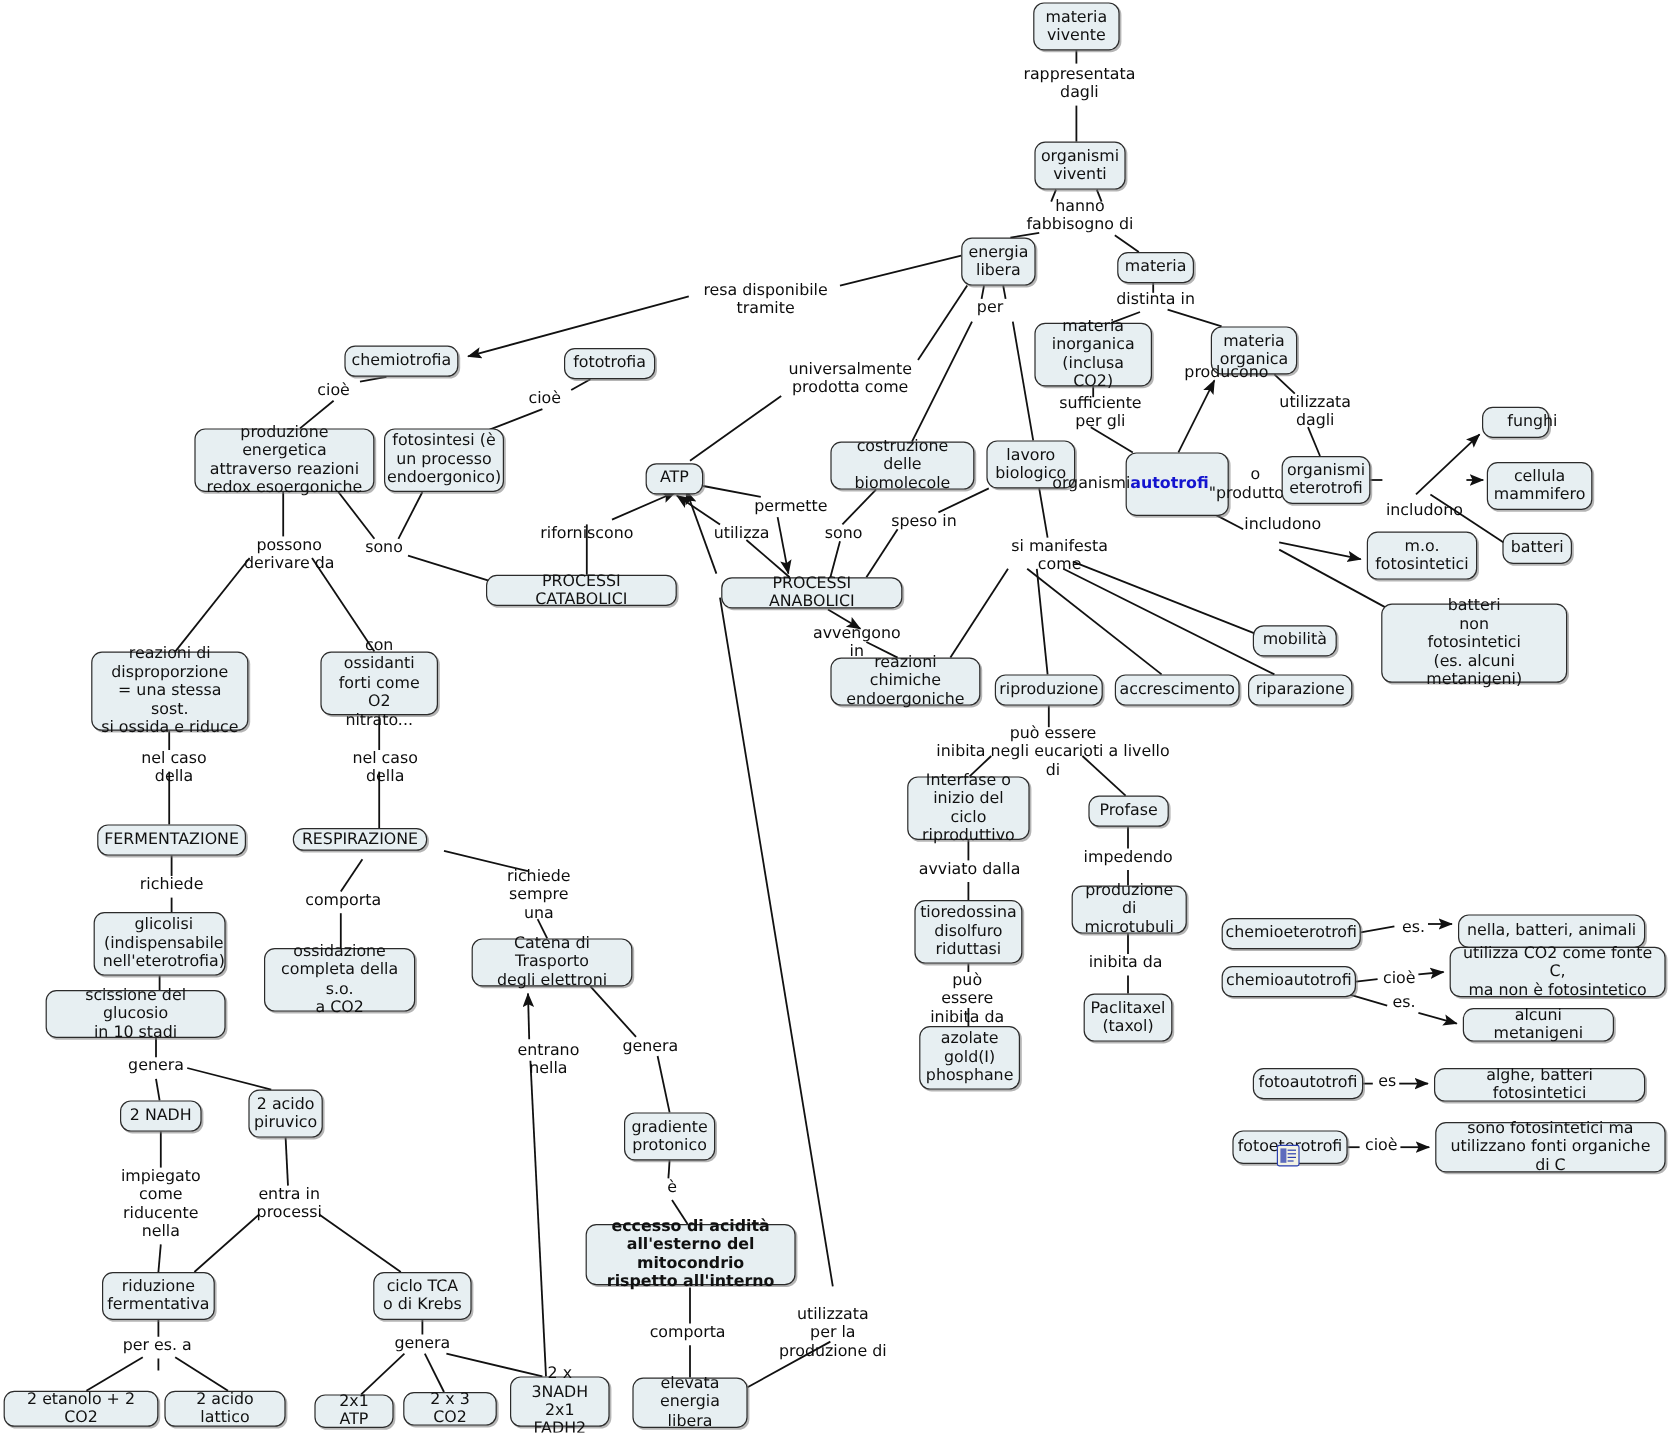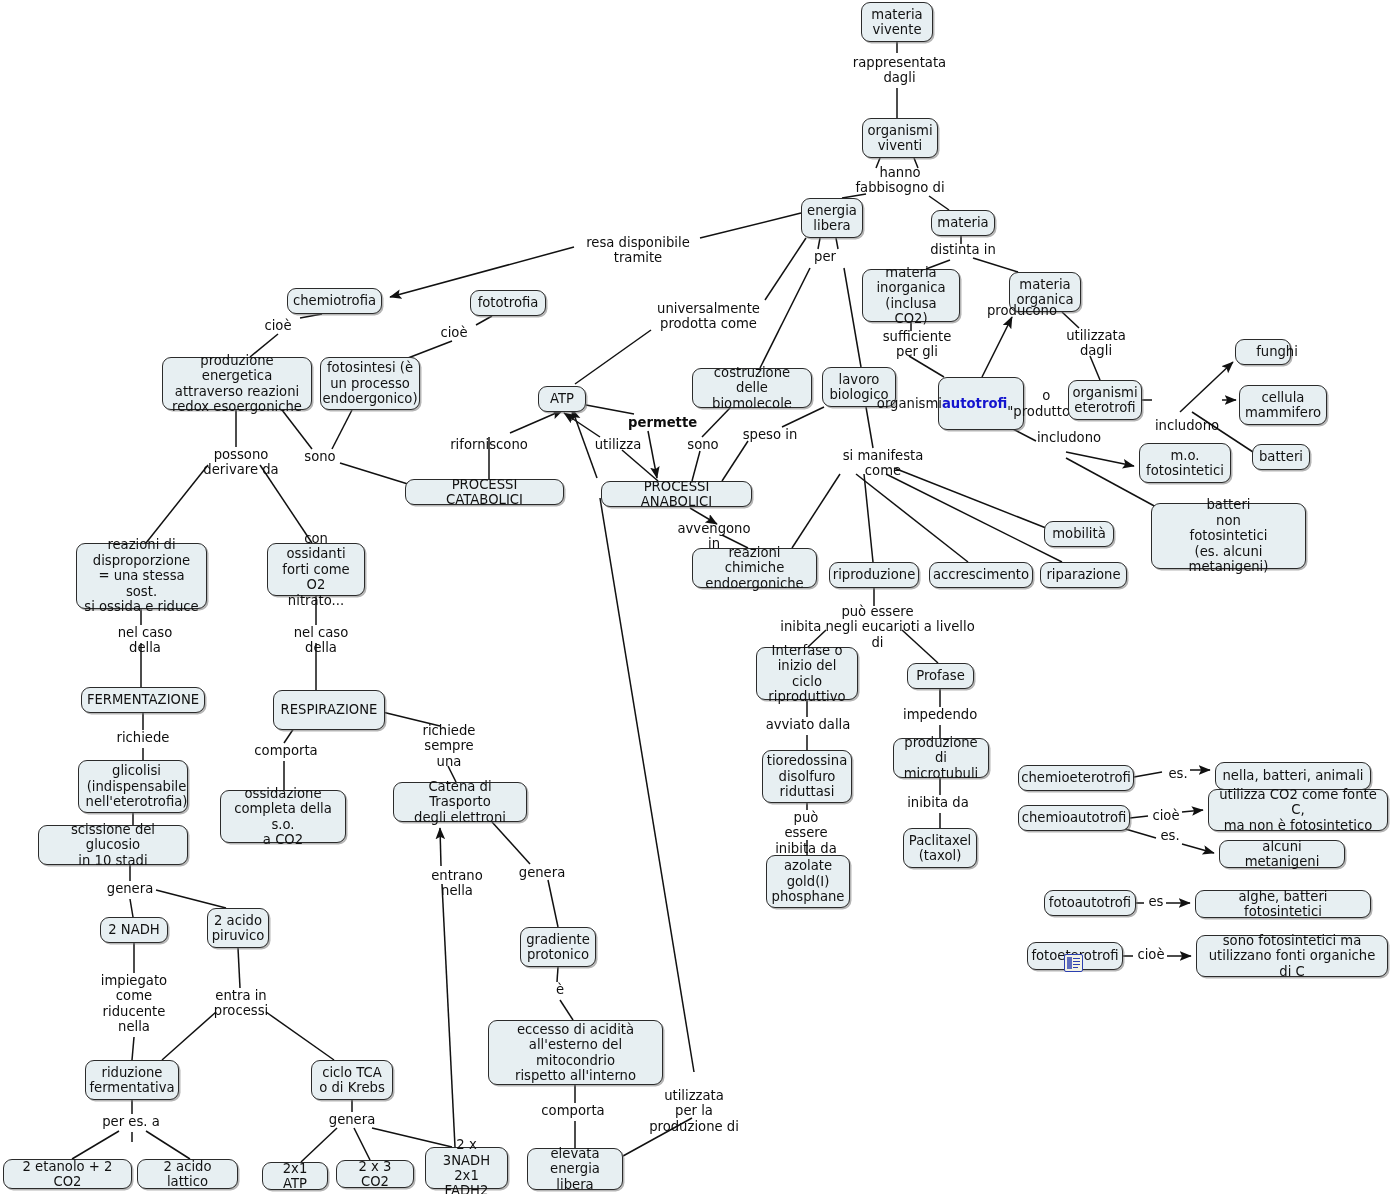--- a/index.html
+++ b/index.html
@@ -238,21 +238,21 @@
       <div class="node" style="left: 829px; top: 562px; width: 90px; height: 26px;">riproduzione</div>
       <div class="node" style="left: 929px; top: 562px; width: 104px; height: 26px;">accrescimento</div>
       <div class="node" style="left: 1040px; top: 562px; width: 87px; height: 26px;">riparazione</div>
       <div class="node" style="left: 692px; top: 548px; width: 125px; height: 40px;">reazioni chimiche
 endoergoniche</div>
       <div class="node" style="left: 756px; top: 647px; width: 102px; height: 53px;">Interfase o
 inizio del ciclo
 riproduttivo</div>
       <div class="node" style="left: 907px; top: 663px; width: 67px; height: 26px;">Profase</div>
       <div class="node" style="left: 81px; top: 687px; width: 124px; height: 26px;">FERMENTAZIONE</div>
-      <div class="node" style="left: 273px; top: 690px; width: 112px; height: 40px;">RESPIRAZIONE</div>
+      <div class="node" style="left: 244px; top: 690px; width: 112px; height: 19px;">RESPIRAZIONE</div>
       <div class="node" style="left: 762px; top: 750px; width: 90px; height: 53px;">tioredossina
 disolfuro
 riduttasi</div>
       <div class="node" style="left: 893px; top: 738px; width: 96px; height: 40px;">produzione
 di microtubuli</div>
       <div class="node" style="left: 78px; top: 760px; width: 110px; height: 53px; padding-left: 13px;">glicolisi
 (indispensabile
 nell'eterotrofia)</div>
       <div class="node" style="left: 393px; top: 782px; width: 134px; height: 40px;">Catena di Trasporto
 degli elettroni</div>
@@ -264,21 +264,21 @@
       <div class="node" style="left: 903px; top: 828px; width: 74px; height: 40px;">Paclitaxel
 (taxol)</div>
       <div class="node" style="left: 766px; top: 855px; width: 84px; height: 53px;">azolate
 gold(I)
 phosphane</div>
       <div class="node" style="left: 100px; top: 917px; width: 68px; height: 26px;">2 NADH</div>
       <div class="node" style="left: 207px; top: 908px; width: 62px; height: 40px;">2 acido
 piruvico</div>
       <div class="node" style="left: 520px; top: 927px; width: 76px; height: 40px;">gradiente
 protonico</div>
-      <div class="node" style="left: 488px; top: 1020px; width: 175px; height: 65px;">eccesso di acidità
+      <div class="node" style="left: 488px; top: 1020px; width: 175px; height: 51px; font-weight: bold;">eccesso di acidità
 all'esterno del mitocondrio
 rispetto all'interno</div>
       <div class="node" style="left: 85px; top: 1060px; width: 94px; height: 40px;">riduzione
 fermentativa</div>
       <div class="node" style="left: 311px; top: 1060px; width: 82px; height: 40px;">ciclo TCA
 o di Krebs</div>
       <div class="node" style="left: 3px; top: 1159px; width: 129px; height: 30px;">2 etanolo + 2 CO2</div>
       <div class="node" style="left: 137px; top: 1159px; width: 101px; height: 30px;">2 acido lattico</div>
       <div class="node" style="left: 262px; top: 1162px; width: 66px; height: 28px;">2x1 ATP</div>
       <div class="node" style="left: 336px; top: 1160px; width: 78px; height: 28px;">2 x 3 CO2</div>
@@ -312,21 +312,21 @@
       <div class="lbl" style="left: 262px; top: 318px; width: 32px;">cioè</div>
       <div class="lbl" style="left: 438px; top: 325px; width: 32px;">cioè</div>
       <div class="lbl" style="left: 880px; top: 329px; width: 74px;">sufficiente
 per gli</div>
       <div class="lbl" style="left: 986px; top: 303px; width: 72px;">producono</div>
       <div class="lbl" style="left: 1063px; top: 328px; width: 66px;">utilizzata
 dagli</div>
       <div class="lbl" style="left: 1154px; top: 418px; width: 66px;">includono</div>
       <div class="lbl" style="left: 1036px; top: 430px; width: 66px;">includono</div>
       <div class="lbl" style="left: 449px; top: 437px; width: 80px;">riforniscono</div>
-      <div class="lbl" style="left: 628px; top: 415px; width: 62px; font-weight: bold;">permette</div>
+      <div class="lbl" style="left: 628px; top: 415px; width: 62px;">permette</div>
       <div class="lbl" style="left: 580px; top: 437px; width: 76px;">utilizza</div>
       <div class="lbl" style="left: 685px; top: 437px; width: 36px;">sono</div>
       <div class="lbl" style="left: 741px; top: 427px; width: 58px;">speso in</div>
       <div class="lbl" style="left: 840px; top: 448px; width: 86px;">si manifesta
 come</div>
       <div class="lbl" style="left: 302px; top: 449px; width: 36px;">sono</div>
       <div class="lbl" style="left: 201px; top: 447px; width: 80px;">possono
 derivare da</div>
       <div class="lbl" style="left: 670px; top: 521px; width: 88px;">avvengono in</div>
       <div class="lbl" style="left: 112px; top: 625px; width: 66px;">nel caso

